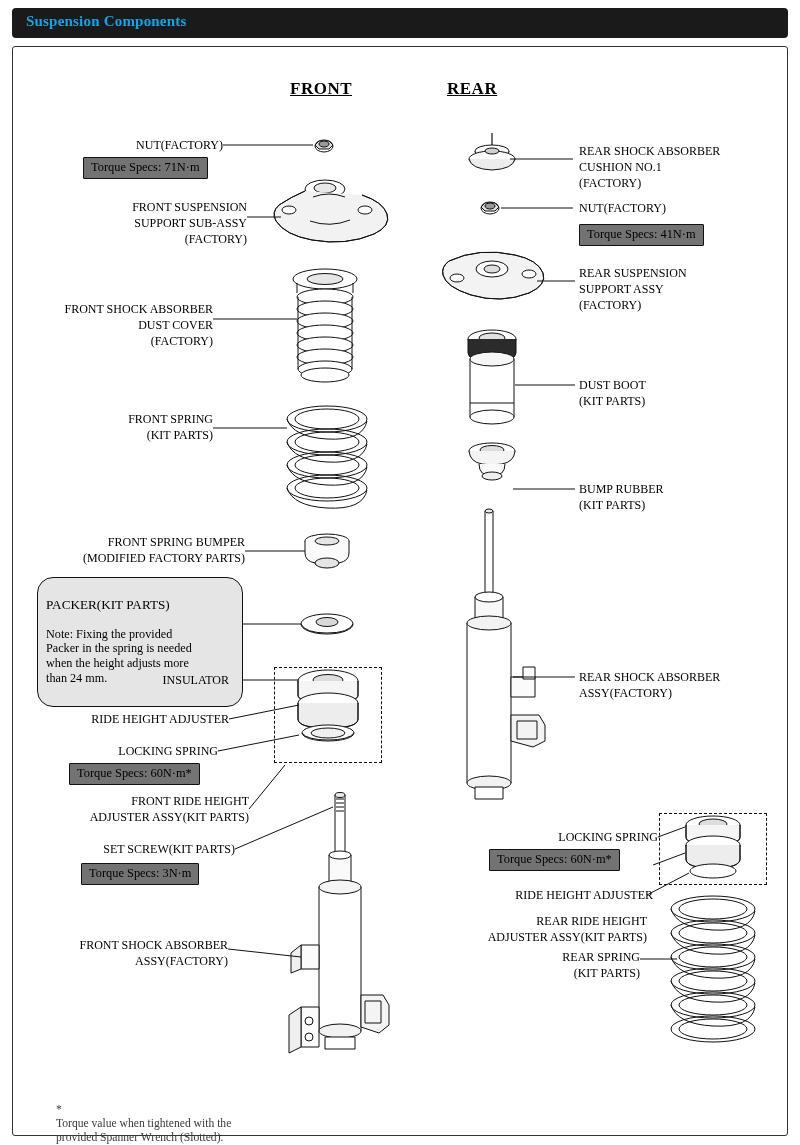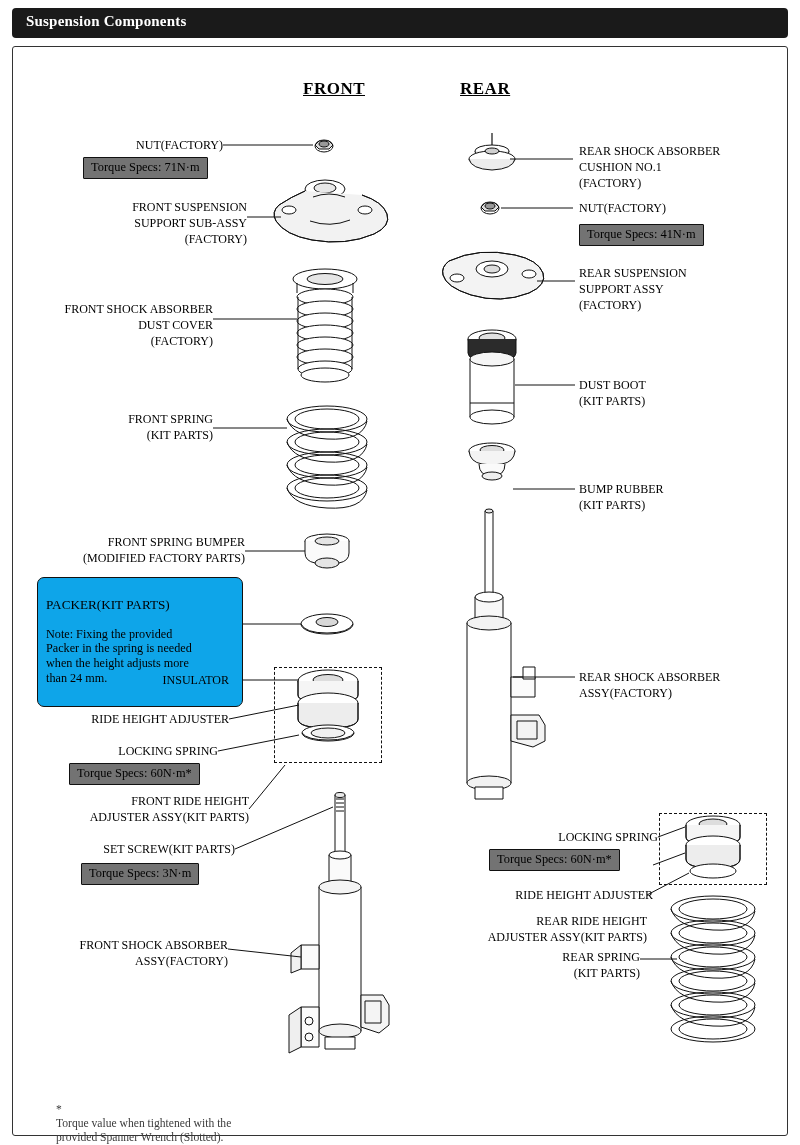--- a/index.html
+++ b/index.html
@@ -25,21 +25,21 @@
     left: 0; top: 0;
     width: 776px; height: 30px;
     background: #1a1a1a;
     border-radius: 4px;
   }
   .titlebar .label {
     position: absolute;
     left: 14px; top: 5px;
     font-size: 15px;
     font-weight: bold;
-    color: #ffffff;
+    color: #0ea5e9;
     letter-spacing: .2px;
   }
   
   .panel {
     position: absolute;
     left: 0; top: 38px;
     width: 776px; height: 1090px;
     border: 1px solid #333;
     border-radius: 3px;
     background: #fff;
@@ -52,36 +52,35 @@
     white-space: pre;
   }
   .txt.r { text-align: right; }
   .txt.l { text-align: left; }
   .colhead {
     position: absolute;
     font-size: 17px;
     font-weight: bold;
     text-decoration: underline;
     letter-spacing: .5px;
-    margin-left: 13px;
   }
   .torque {
     position: absolute;
     border: 1px solid #111;
     font-size: 12.4px;
     padding: 2px 7px 3px 7px;
     background: #737373;
     white-space: nowrap;
     border-radius: 1px;
   }
   .notebox {
     position: absolute;
     border: 1px solid #111;
-    border-radius: 7px;
-    background: #0ea5e9;
+    border-radius: 16px;
+    background: #e5e5e5;
     padding: 5px 8px 6px 8px;
     font-size: 12.2px;
     line-height: 14.6px;
     white-space: pre-line;
   }
   .notebox .nb-title { font-size: 13.2px; }
   .footnote {
     position: absolute;
     font-size: 11.6px;
     line-height: 14px;

